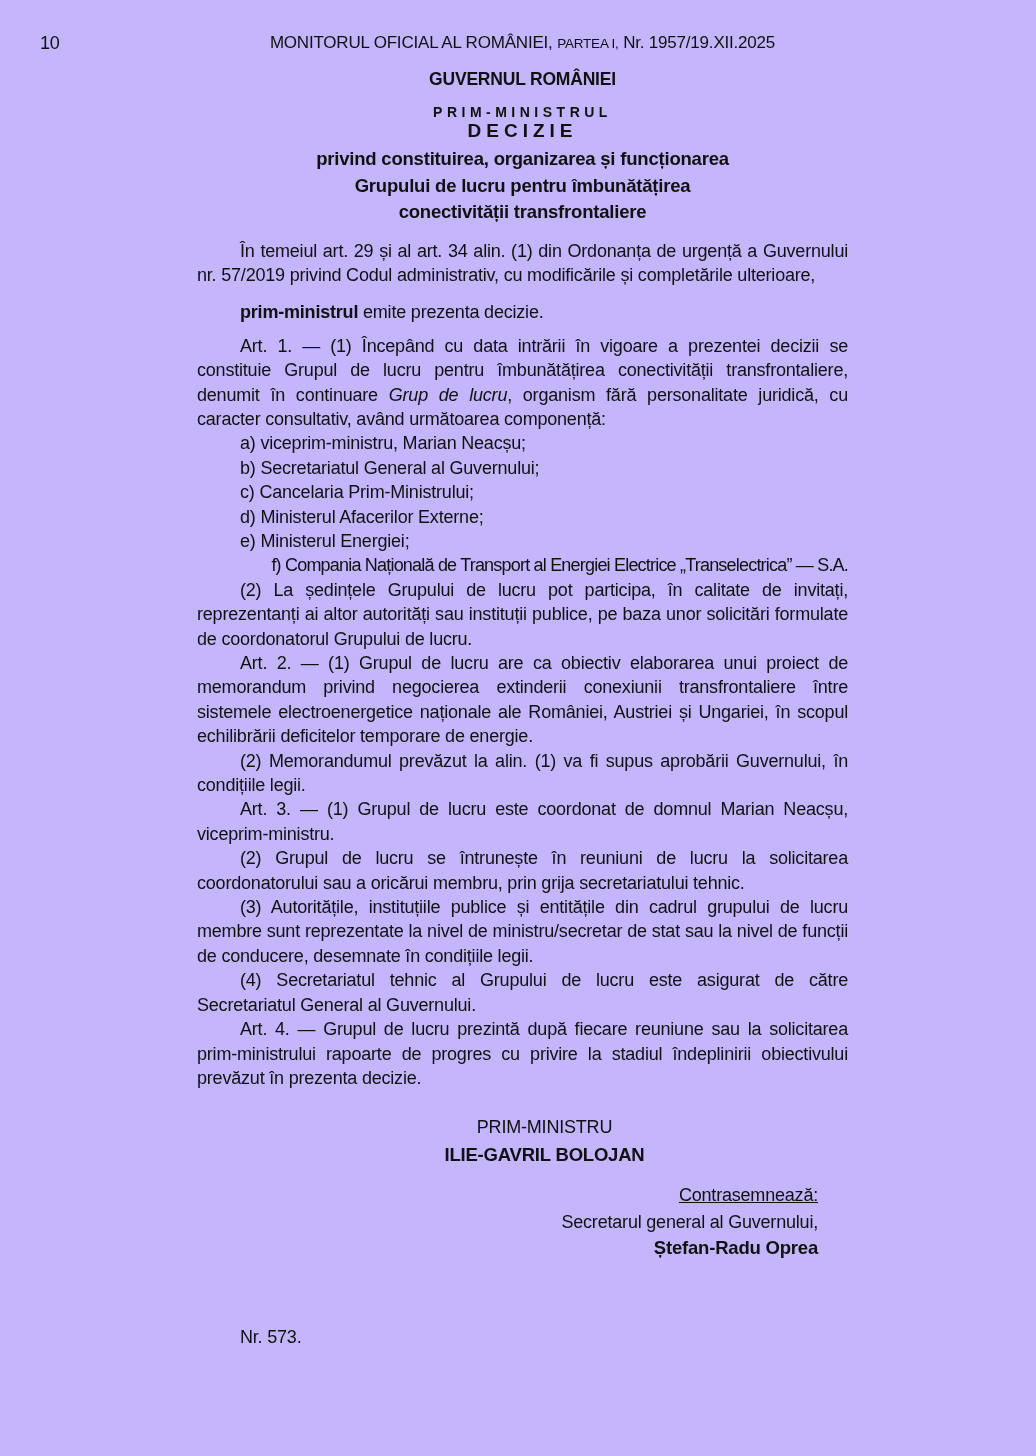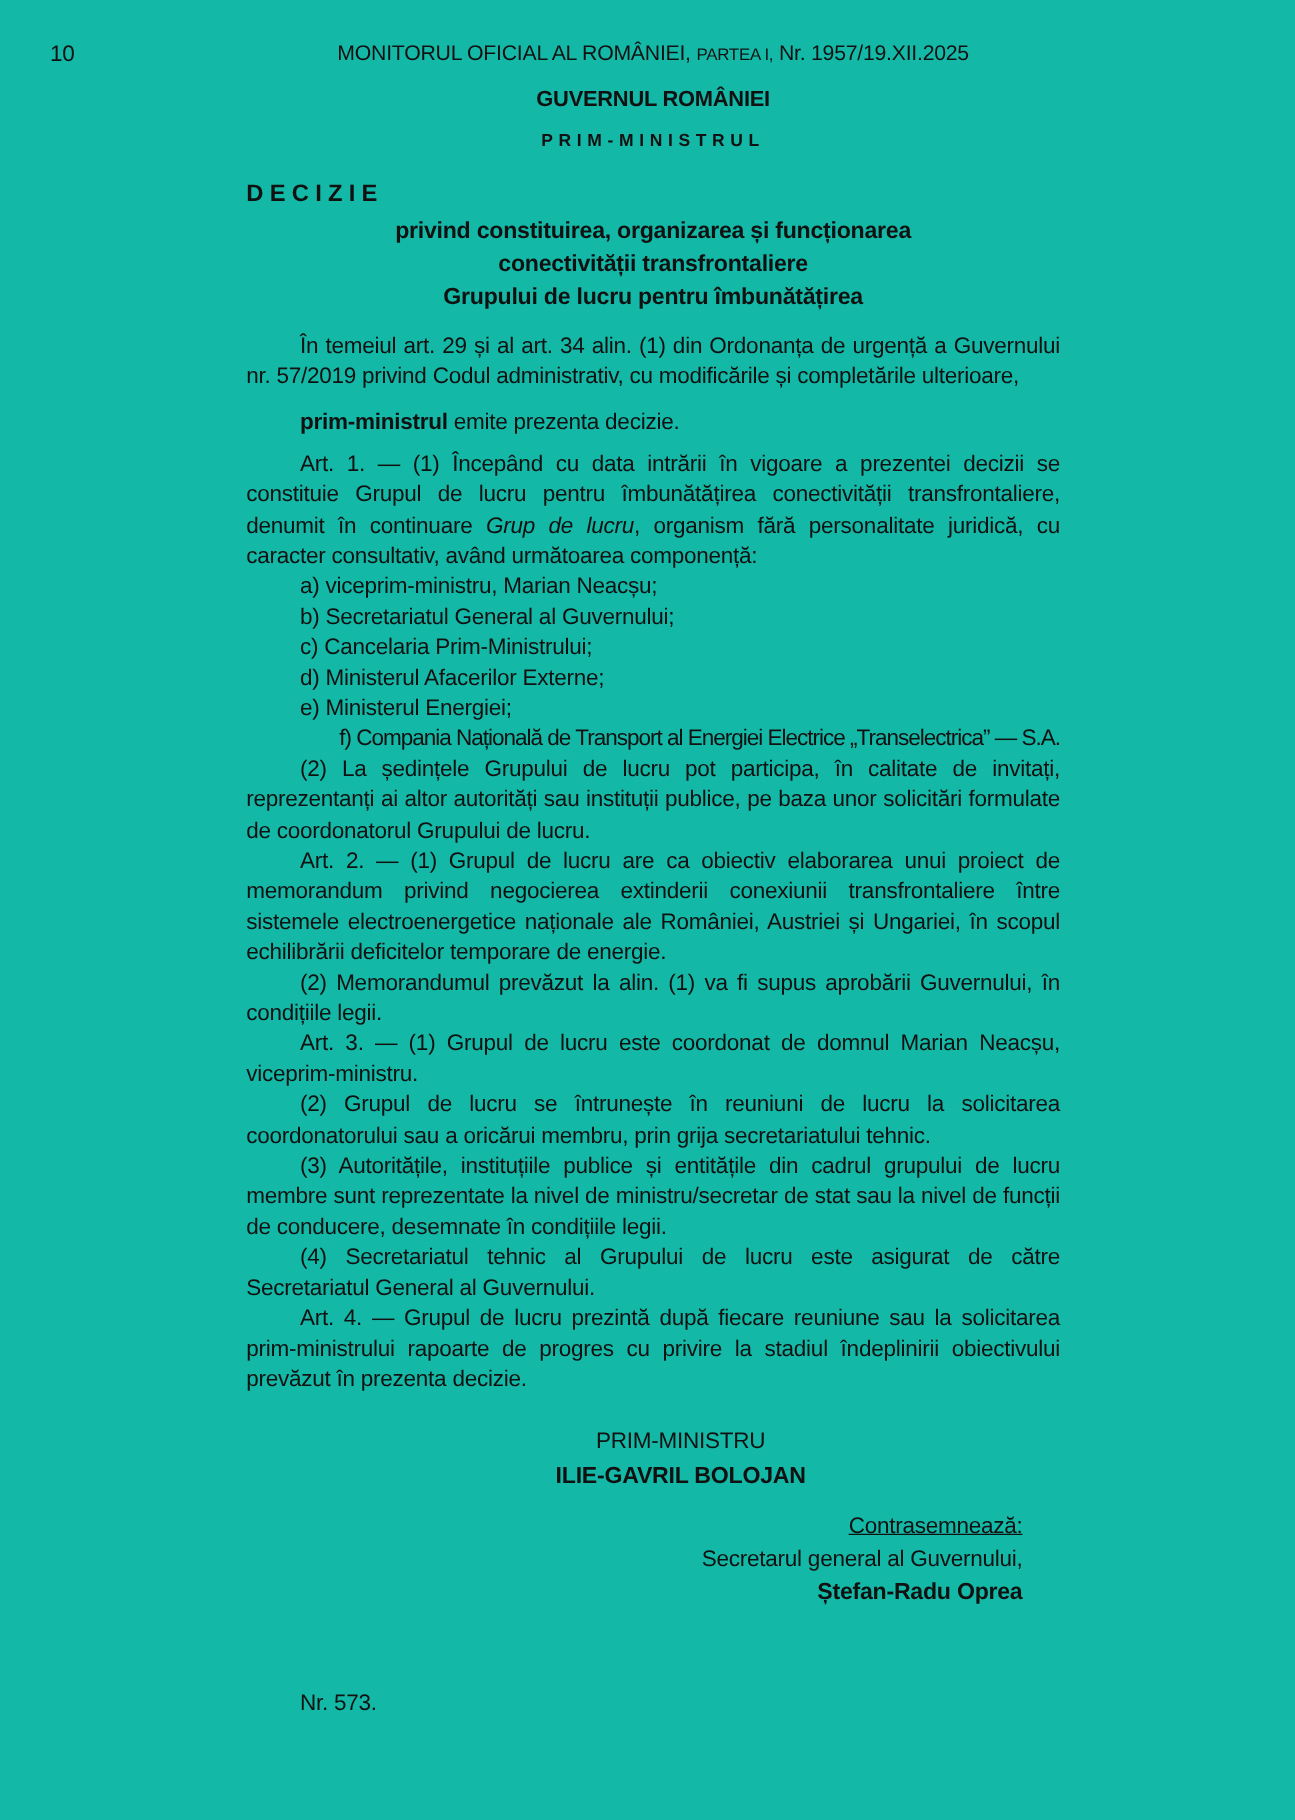--- a/index.html
+++ b/index.html
@@ -1,20 +1,20 @@
 <!DOCTYPE html>
 <html lang="ro"><head>
 <meta charset="utf-8">
 <style>
   html,body{margin:0;padding:0;background:#ffffff;}
   .page{
     position:relative;
     width:1036px;
     height:1456px;
-    background:#14b8a6;
+    background:#c4b5fd;
     color:#111;
     font-family:"Liberation Sans","DejaVu Sans",sans-serif;
     overflow:hidden;
   }
   
   .running-head{position:relative;height:56px;}
   .page-num{
     position:absolute;left:40px;top:33px;
     font-size:18px;letter-spacing:-0.2px;
   }
@@ -27,21 +27,21 @@
   .column{margin-left:197px;width:651px;}
   .masthead-issuer{
     margin-top:13px;text-align:center;
     font-size:17.5px;font-weight:bold;letter-spacing:-0.2px;
   }
   .masthead-office{
     margin-top:14px;text-align:center;
     font-size:14px;font-weight:bold;letter-spacing:4.5px;
   }
   .doc-kicker{
-    margin-top:25px;
+    text-align:center;
     font-size:19px;font-weight:bold;letter-spacing:5px;
   }
   .doc-subtitle{
     margin-top:4px;text-align:center;
     font-size:18.5px;font-weight:bold;line-height:26.5px;letter-spacing:-0.2px;
   }
   
   .doc-body{margin-top:13px;font-size:18px;line-height:24.4px;letter-spacing:-0.2px;}
   .para{margin:0;text-indent:43px;text-align:justify;}
   .para .b{font-weight:bold;}
@@ -82,22 +82,22 @@
   </div>
 
   <div class="column">
 
     <div class="masthead-issuer">GUVERNUL ROMÂNIEI</div>
     <div class="masthead-office">PRIM-MINISTRUL</div>
 
     <div class="doc-kicker">DECIZIE</div>
     <div class="doc-subtitle">
       <div>privind constituirea, organizarea și funcționarea</div>
+      <div>Grupului de lucru pentru îmbunătățirea</div>
       <div>conectivității transfrontaliere</div>
-      <div>Grupului de lucru pentru îmbunătățirea</div>
     </div>
 
     <div class="doc-body">
         <p class="para" data-para="preamble"><span>În temeiul art. 29 și al art. 34 alin. (1) din Ordonanța de urgență a Guvernului nr. 57/2019 privind Codul administrativ, cu modificările și completările ulterioare,</span></p>
         <p class="para" data-para="decision-formula"><span class="b">prim-ministrul</span><span> emite prezenta decizie.</span></p>
         <p class="para" data-para="art-1-1"><span>Art. 1. — (1) Începând cu data intrării în vigoare a prezentei decizii se constituie Grupul de lucru pentru îmbunătățirea conectivității transfrontaliere, denumit în continuare </span><span class="i">Grup de lucru</span><span>, organism fără personalitate juridică, cu caracter consultativ, având următoarea componență:</span></p>
         <p class="para" data-para="item-a"><span>a) viceprim-ministru, Marian Neacșu;</span></p>
         <p class="para" data-para="item-b"><span>b) Secretariatul General al Guvernului;</span></p>
         <p class="para" data-para="item-c"><span>c) Cancelaria Prim-Ministrului;</span></p>
         <p class="para" data-para="item-d"><span>d) Ministerul Afacerilor Externe;</span></p>

